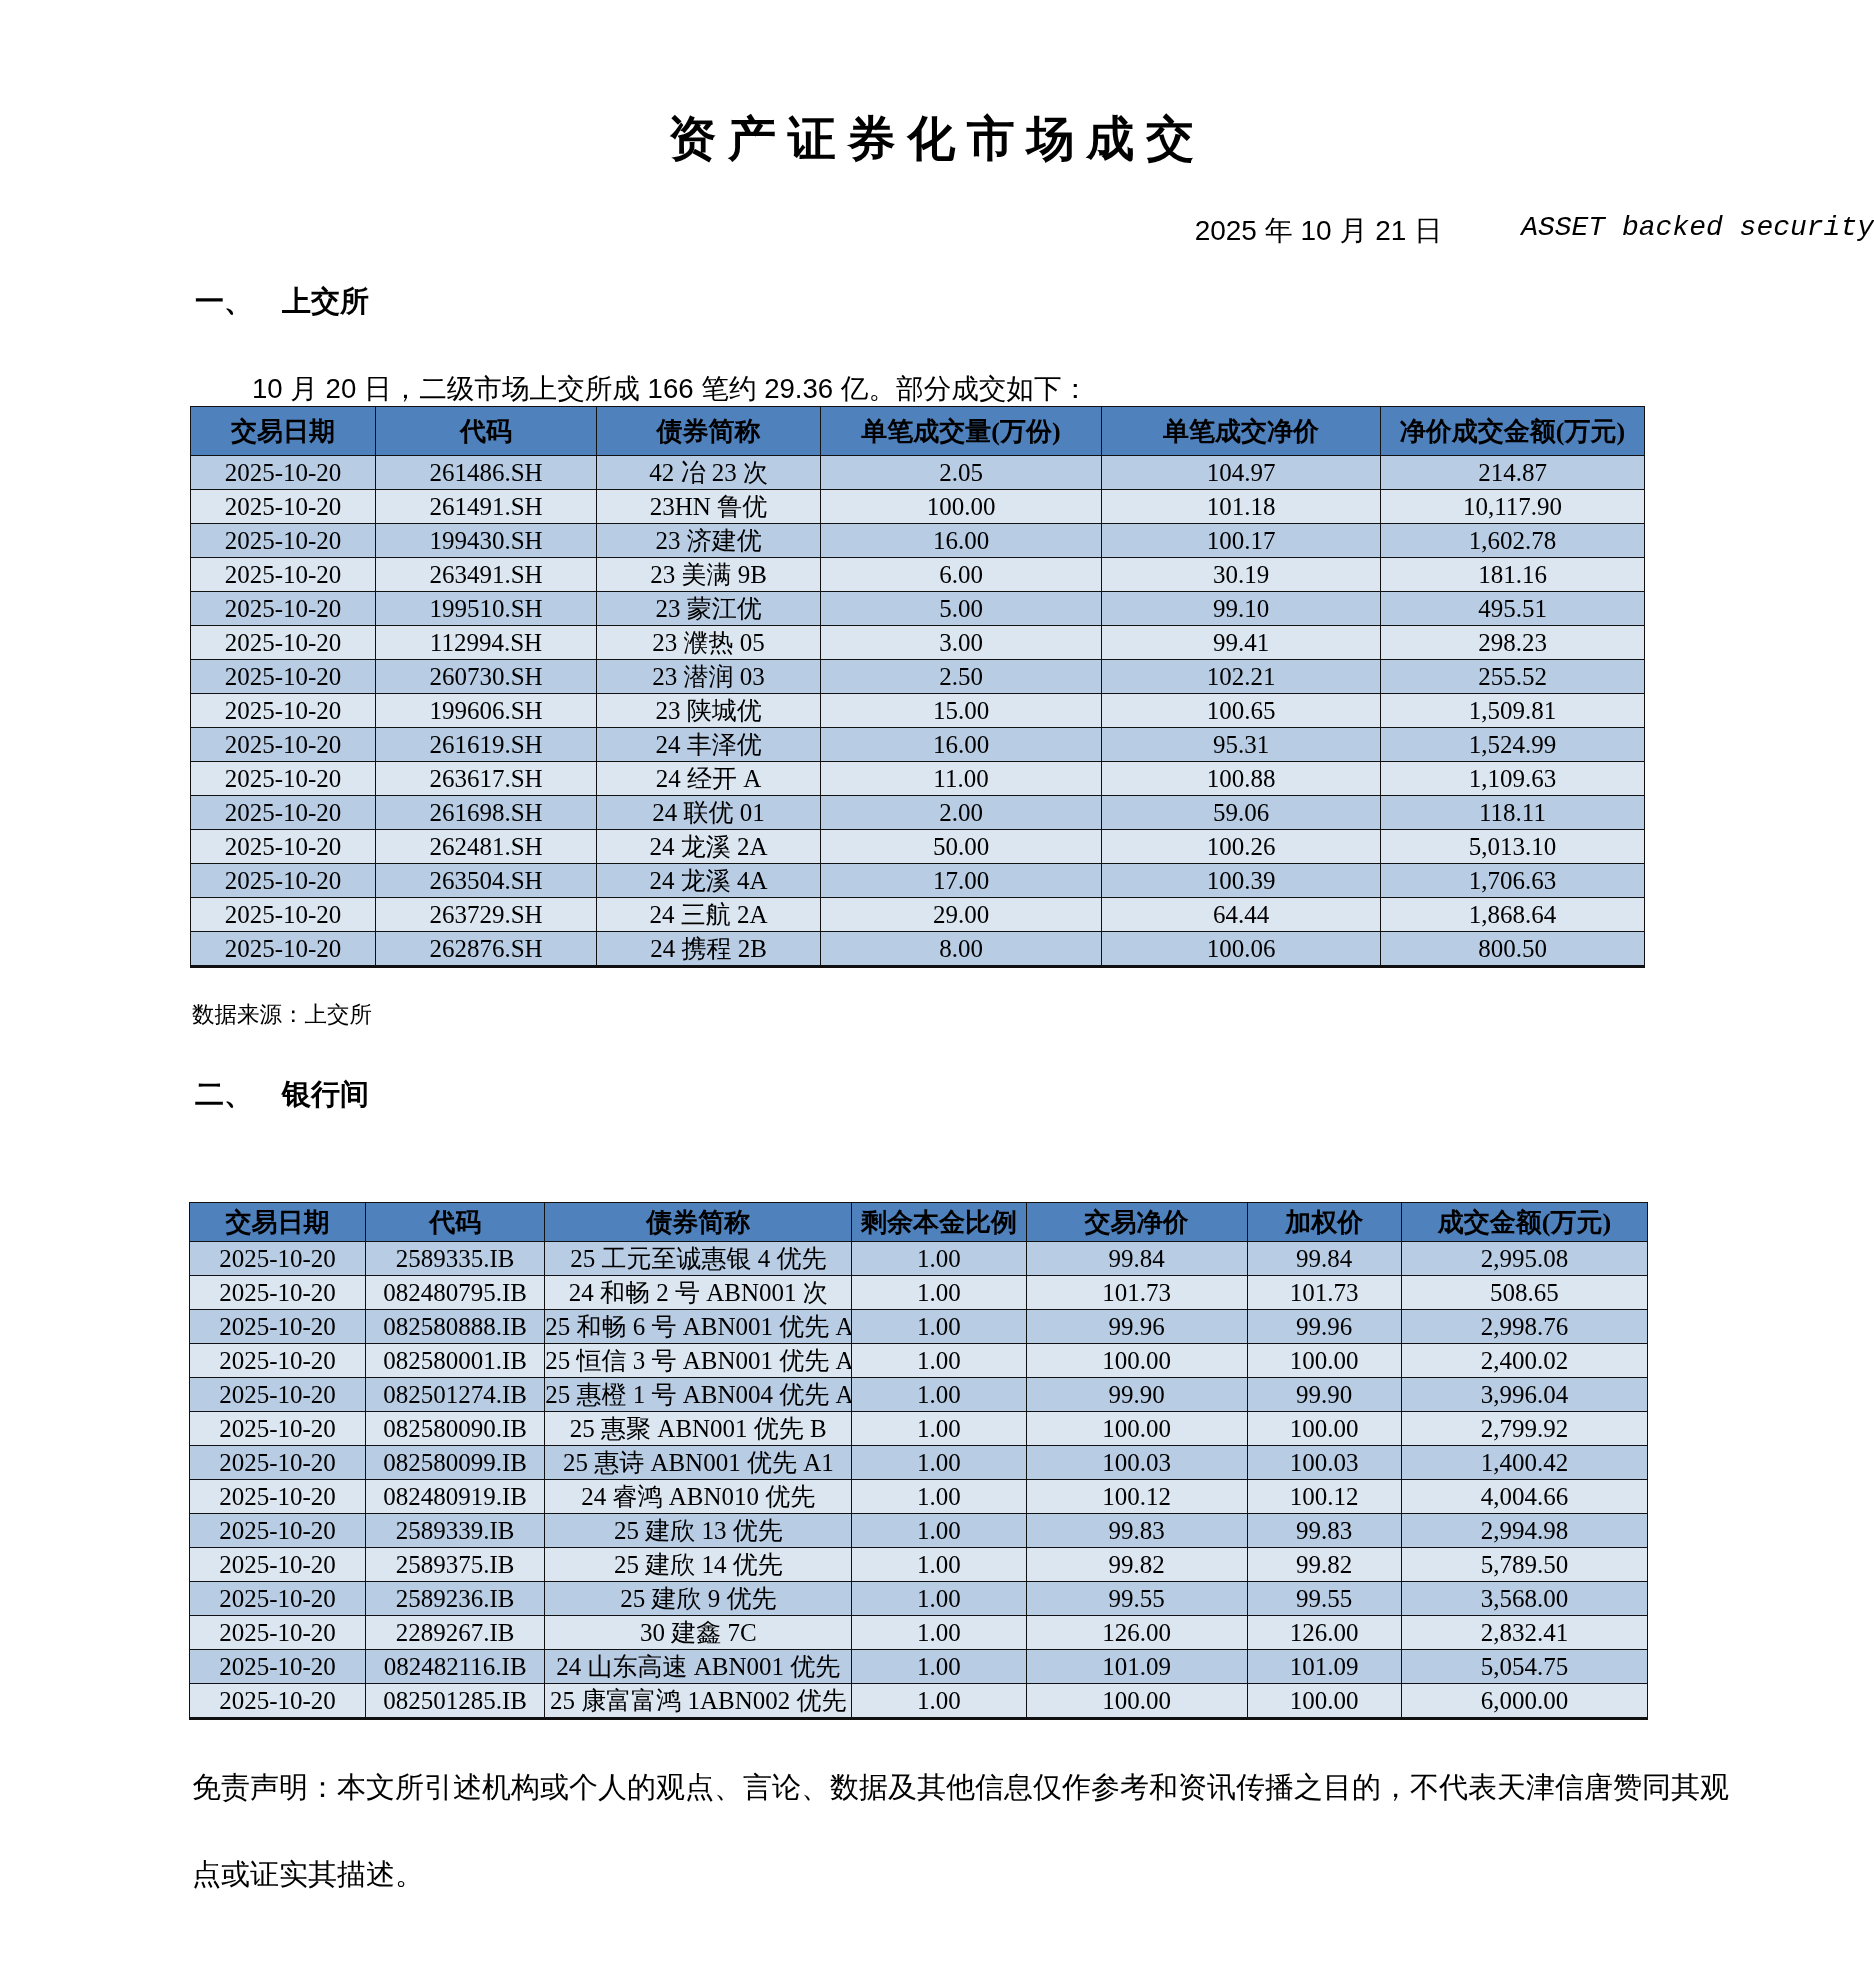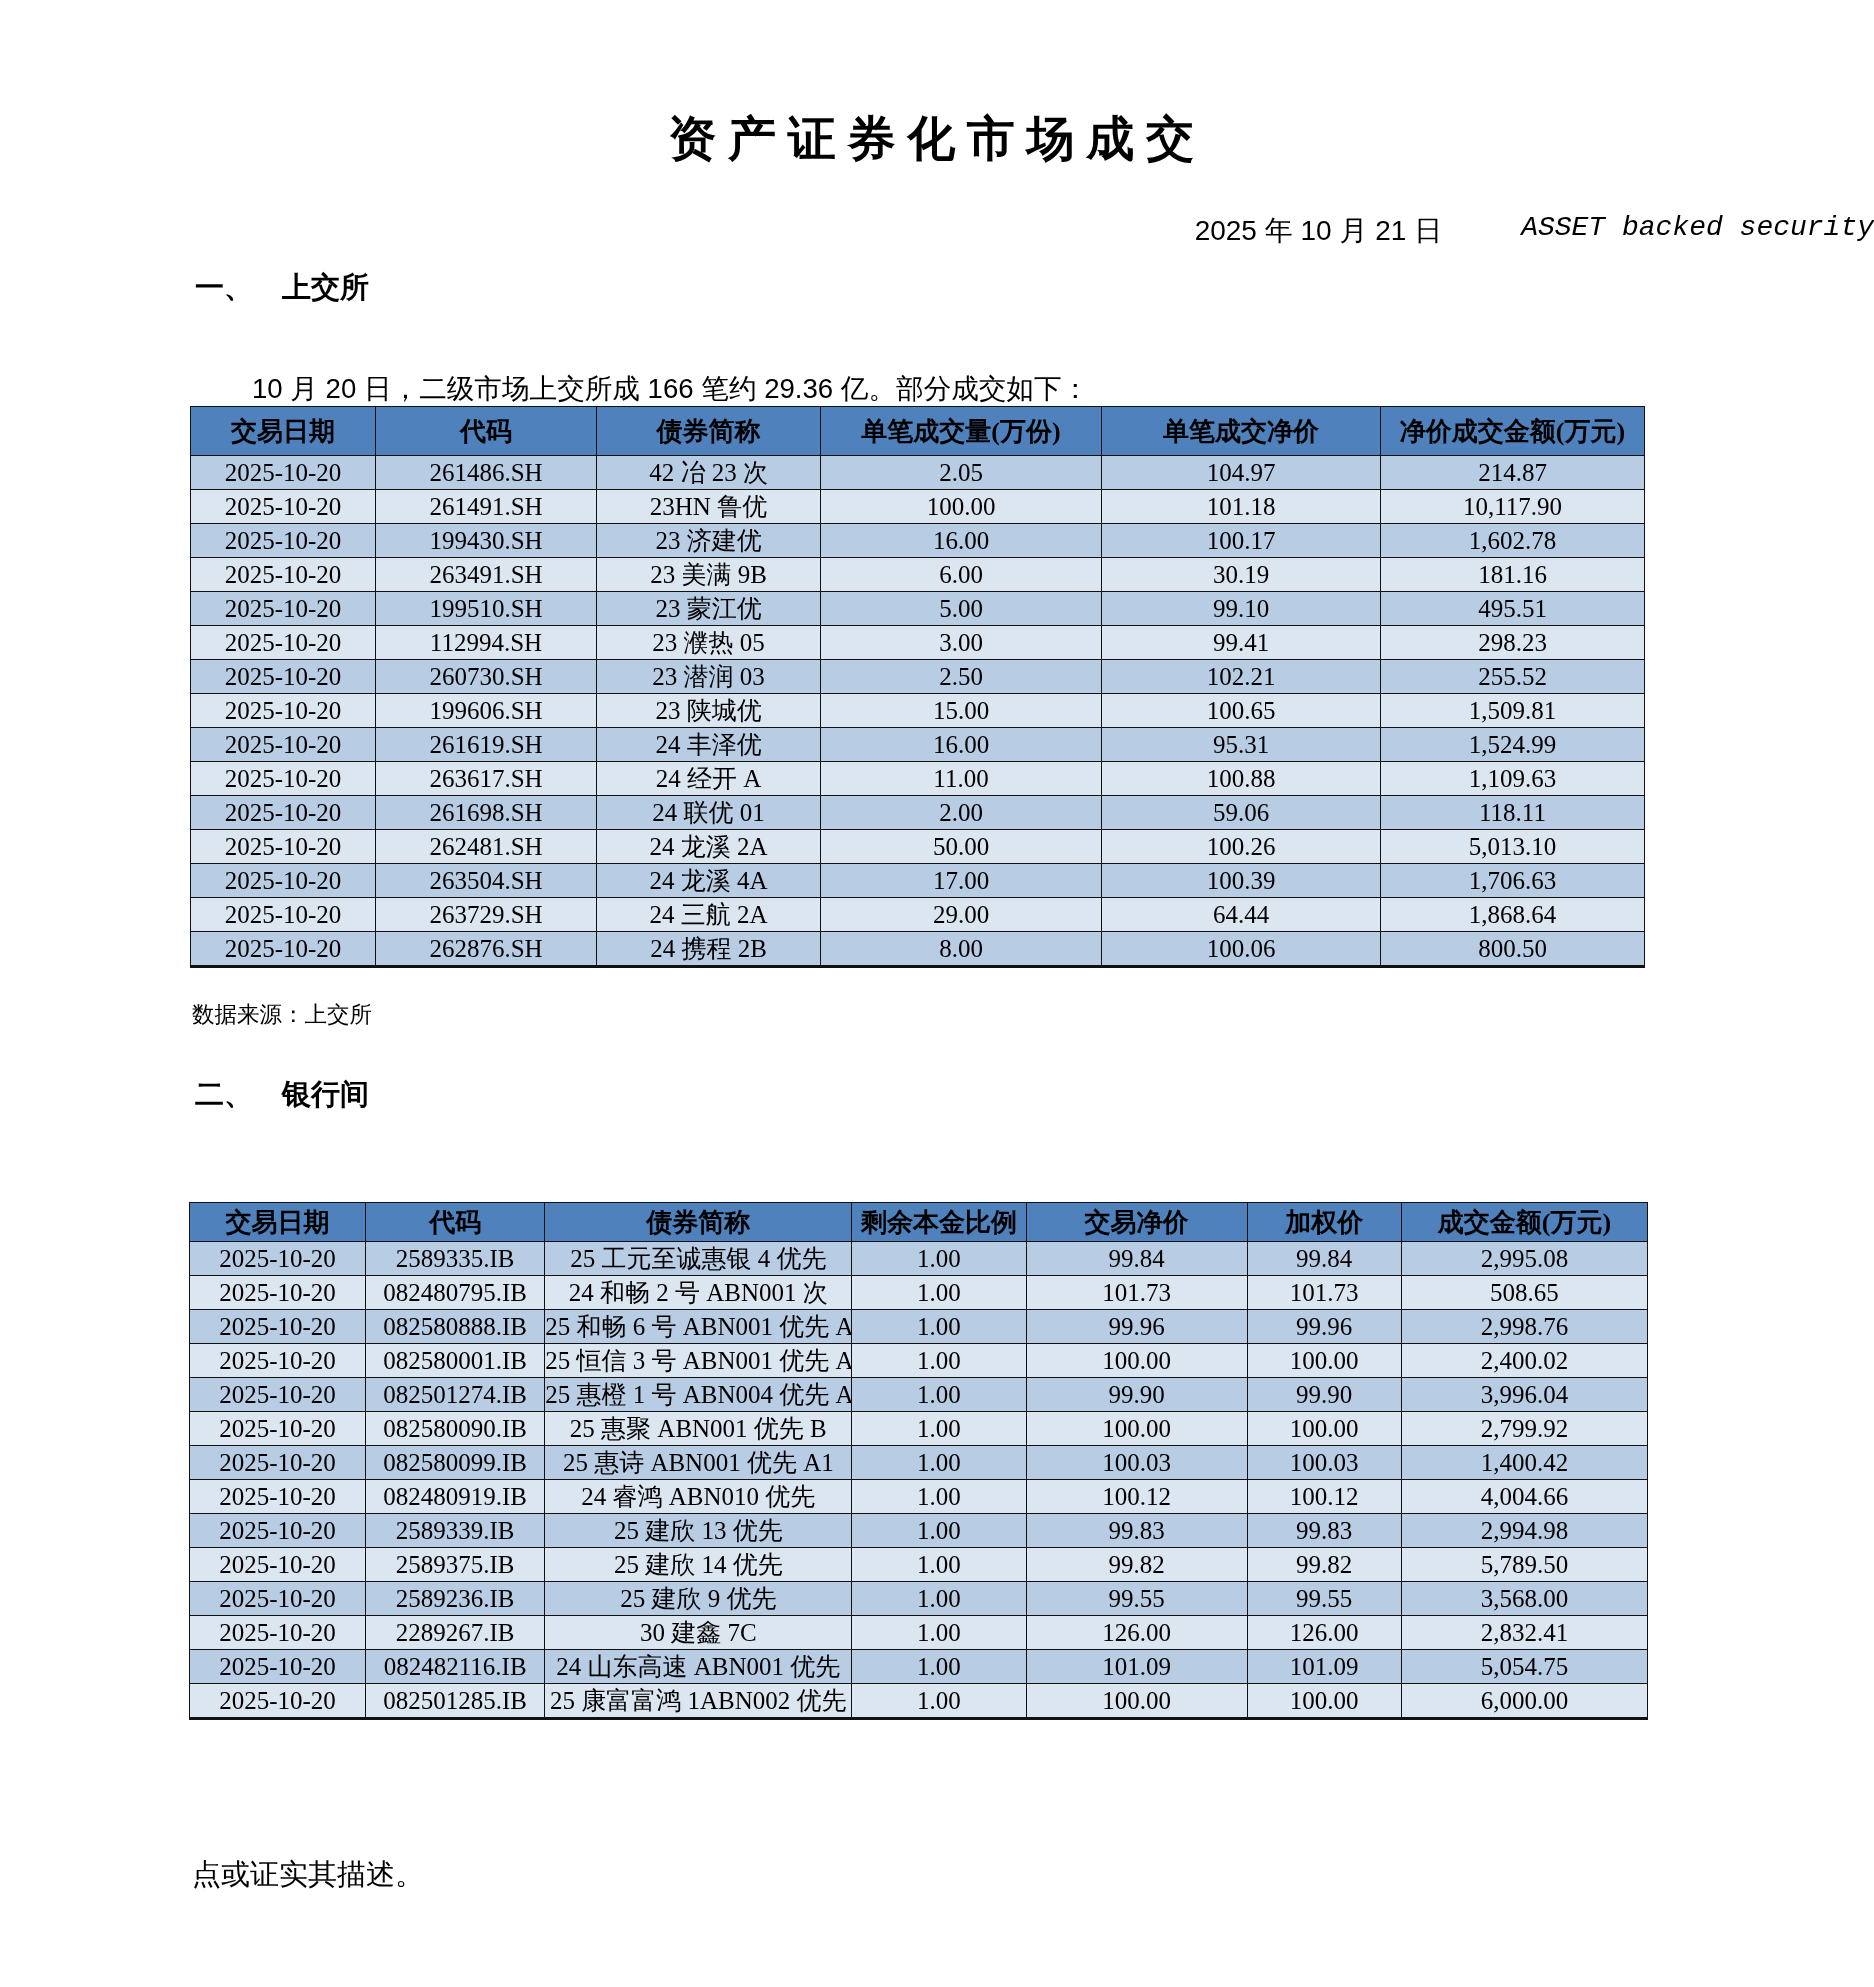--- a/index.html
+++ b/index.html
@@ -102,21 +102,21 @@
 
 <div class="page">
 
   <h1 class="page-title">资产证券化市场成交</h1>
 
   <div class="dateline">
     <span>2025 年 10 月 21 日</span>
     <span class="en">ASSET backed security</span>
   </div>
 
-  <div class="section-head" style="top:268px;">
+  <div class="section-head" style="top:282px;">
     <span class="sec-no">一、</span><span>上交所</span>
   </div>
 
   <p class="intro" style="top:354px;margin-top:16px;">10 月 20 日，二级市场上交所成 166 笔约 29.36 亿。部分成交如下：</p>
 
   <table class="data-table" id="table1">
       <colgroup>
         <col style="width: 185px;">
         <col style="width: 221px;">
         <col style="width: 224px;">
@@ -409,16 +409,17 @@
           <td>082501285.IB</td>
           <td>25 康富富鸿 1ABN002 优先</td>
           <td>1.00</td>
           <td>100.00</td>
           <td>100.00</td>
           <td>6,000.00</td>
         </tr>
       </tbody>
     </table>
 
+  <div class="disclaimer-line" id="disc1">免责声明：本文所引述机构或个人的观点、言论、数据及其他信息仅作参考和资讯传播之目的，不代表天津信唐赞同其观</div>
   <div class="disclaimer-line" id="disc2">点或证实其描述。</div>
 
 </div>
 
 
 </body></html>

